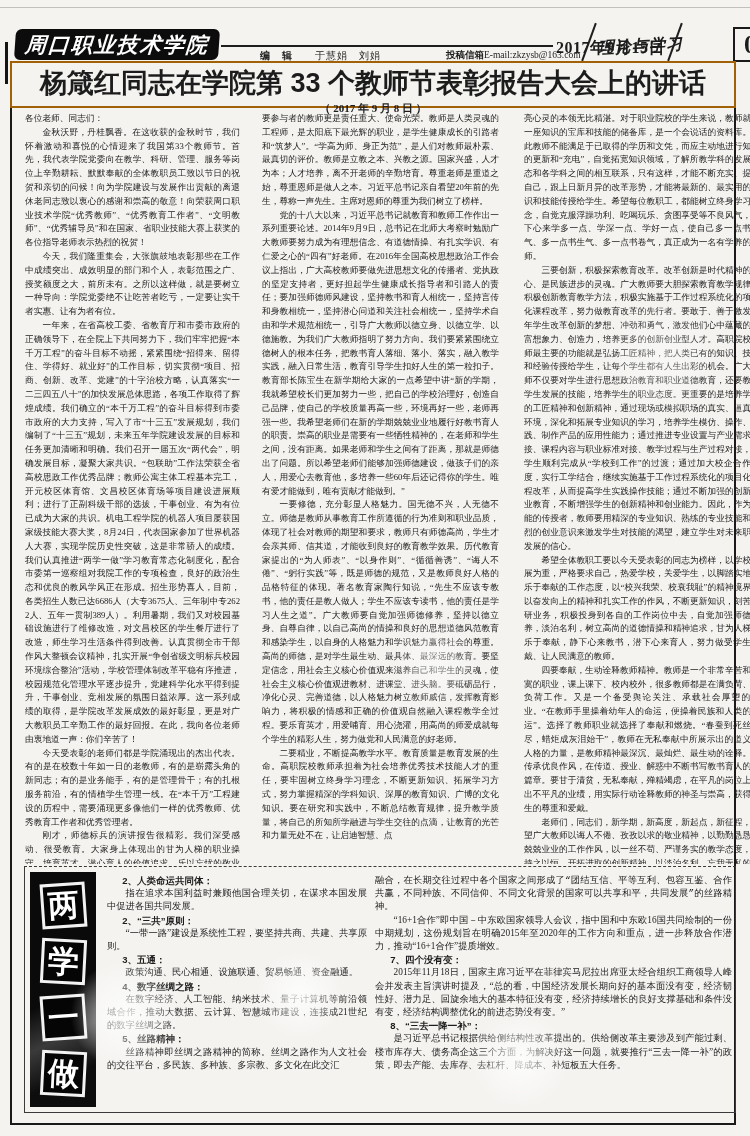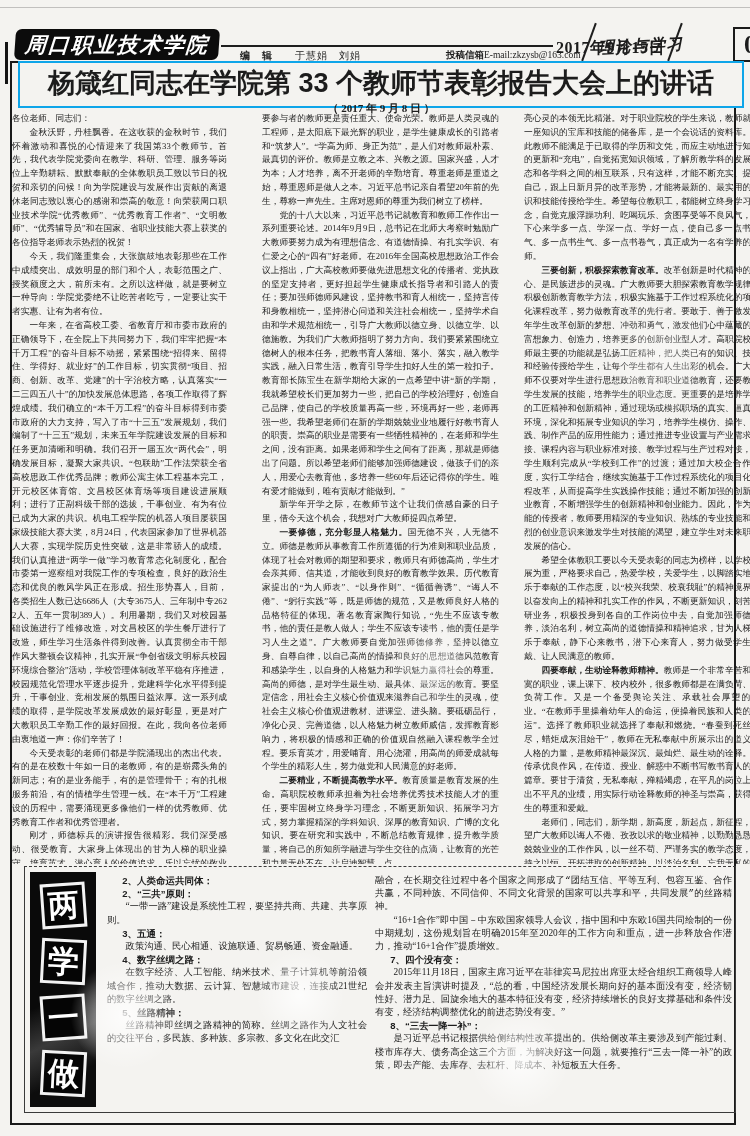--- a/index.html
+++ b/index.html
@@ -6,49 +6,49 @@
   .page{position:relative;width:750px;height:1136px;margin:0 auto;background:#f4f3f0;
         font-family:"Liberation Serif","DejaVu Serif",serif;color:#1c1c1c;overflow:hidden;}
   .top-edge{position:absolute;left:0;top:7px;width:750px;height:1px;background:rgba(60,60,60,.28);}
   .left-bar{position:absolute;left:5px;top:42px;width:3px;height:42px;background:#151515;}
 
   
   .masthead{position:absolute;left:15px;top:29px;width:204px;height:31px;background:#0c0c0c;
             border-radius:6px;display:flex;align-items:center;justify-content:center;transform:skewX(-4deg);}
   .masthead span{color:#fff;font-size:21px;font-weight:bold;font-style:italic;letter-spacing:2px;}
   .hdr-rule{position:absolute;left:221px;top:45px;width:332px;height:2px;background:#1e1e1e;}
-  .editors{position:absolute;left:240px;top:49px;font-size:10px;letter-spacing:1px;white-space:nowrap;}
+  .editors{position:absolute;left:260px;top:49px;font-size:10px;letter-spacing:1px;white-space:nowrap;}
   .editors .lbl{margin-right:22px;font-weight:bold;}
   .mailbox{position:absolute;left:446px;top:49px;font-size:9.5px;white-space:nowrap;}
   .mailbox .lbl{font-weight:bold;}
   .date{position:absolute;left:556px;top:38px;font-size:16px;font-weight:bold;letter-spacing:.5px;}
   .slash{position:absolute;width:2px;height:40px;background:#1e1e1e;transform:rotate(20deg);}
   .s1{left:588px;top:22px;} .s2{left:674px;top:22px;}
   .section-label{position:absolute;left:598px;top:36px;font-size:16px;font-weight:bold;font-style:italic;
                  transform:rotate(-3deg);letter-spacing:1px;white-space:nowrap;}
   .pagenum-box{position:absolute;left:692px;top:27px;width:47px;height:35px;border:2px solid #1a1a1a;
                display:flex;align-items:center;justify-content:center;font-size:25px;font-weight:bold;box-sizing:border-box;margin-left:41px;}
 
   
   .main-frame{position:absolute;left:10px;top:61px;width:726px;height:1064px;border:2px solid #1a1a1a;box-sizing:border-box;}
-  .headline-wrap{position:absolute;left:10px;top:61px;width:726px;height:47px;border:2px solid #0ea5e9;
-                 box-sizing:border-box;text-align:center;background:#f4f3f0;margin-left:8px;}
+  .headline-wrap{position:absolute;left:10px;top:61px;width:726px;height:47px;border:2px solid #a16207;
+                 box-sizing:border-box;text-align:center;background:#f4f3f0;}
   .headline{margin:2px 0 0;font-size:27px;font-weight:900;
             font-family:"Liberation Sans","DejaVu Sans",sans-serif;letter-spacing:0;}
   .headline-sub{font-size:11px;font-weight:bold;margin-top:0;}
 
   
   .col{position:absolute;top:112px;height:752px;overflow:hidden;font-size:8.7px;line-height:13.8px;
        text-align:justify;word-break:break-all;}
-  .col1{left:12px;width:215px;}
+  .col1{left:25px;width:215px;}
   .col2{left:250px;width:237px;margin-left:12px;}
   .col3{left:524px;width:236px;}
   .para{margin:0;text-indent:2em;}
   .para.ni{text-indent:0;}
-  .rh{font-family:"Liberation Sans","DejaVu Sans",sans-serif;font-weight:bold;}
+  .rh{font-family:"Liberation Sans","DejaVu Sans",sans-serif;font-weight:normal;}
 
   
   .gloss-box{position:absolute;left:24px;top:866px;width:712px;height:247px;border:1px solid #3a3a3a;
              border-top:1px dashed #3a3a3a;box-sizing:border-box;}
   .banner{position:absolute;left:5px;top:5px;width:66px;height:235px;
           background:linear-gradient(155deg,#0a0a0a 52%,#3a3a3a 68%,#0d0d0d 84%);
           display:flex;flex-direction:column;align-items:center;justify-content:space-around;
           padding:5px 0;box-sizing:border-box;}
   .banner-char{width:45px;height:45px;border:3px solid #f2f2f2;background:#050505;color:#fff;
                display:flex;align-items:center;justify-content:center;font-size:31px;font-weight:bold;
@@ -107,41 +107,41 @@
       <p class="para ni">各位老师、同志们：</p>
       <p class="para">金秋沃野，丹桂飘香。在这收获的金秋时节，我们怀着激动和喜悦的心情迎来了我国第33个教师节。首先，我代表学院党委向在教学、科研、管理、服务等岗位上辛勤耕耘、默默奉献的全体教职员工致以节日的祝贺和亲切的问候！向为学院建设与发展作出贡献的离退休老同志致以衷心的感谢和崇高的敬意！向荣获周口职业技术学院“优秀教师”、“优秀教育工作者”、“文明教师”、“优秀辅导员”和在国家、省职业技能大赛上获奖的各位指导老师表示热烈的祝贺！</p>
       <p class="para">今天，我们隆重集会，大张旗鼓地表彰那些在工作中成绩突出、成效明显的部门和个人，表彰范围之广、授奖额度之大，前所未有。之所以这样做，就是要树立一种导向：学院党委绝不让吃苦者吃亏，一定要让实干者实惠、让有为者有位。</p>
       <p class="para">一年来，在省高校工委、省教育厅和市委市政府的正确领导下，在全院上下共同努力下，我们牢牢把握“本千万工程”的奋斗目标不动摇，紧紧围绕“招得来、留得住、学得好、就业好”的工作目标，切实贯彻“项目、招商、创新、改革、党建”的十字治校方略，认真落实“一二三四五八十”的加快发展总体思路，各项工作取得了辉煌成绩。我们确立的“本千万工程”的奋斗目标得到市委市政府的大力支持，写入了市“十三五”发展规划，我们编制了“十三五”规划，未来五年学院建设发展的目标和任务更加清晰和明确。我们召开一届五次“两代会”，明确发展目标，凝聚大家共识。“包联助”工作法荣获全省高校思政工作优秀品牌；教师公寓主体工程基本完工，开元校区体育馆、文昌校区体育场等项目建设进展顺利；进行了正副科级干部的选拔，干事创业、有为有位已成为大家的共识。机电工程学院的机器人项目屡获国家级技能大赛大奖，8月24日，代表国家参加了世界机器人大赛，实现学院历史性突破，这是非常骄人的成绩。我们认真推进“两学一做”学习教育常态化制度化，配合市委第一巡察组对我院工作的专项检查，良好的政治生态和优良的教风学风正在形成。招生形势喜人，目前，各类招生人数已达6686人（大专3675人、三年制中专2622人、五年一贯制389人）。利用暑期，我们又对校园基础设施进行了维修改造，对文昌校区的学生餐厅进行了改造，师生学习生活条件得到改善。认真贯彻全市干部作风大整顿会议精神，扎实开展“争创省级文明标兵校园环境综合整治”活动，学校管理体制改革平稳有序推进，校园规范化管理水平逐步提升，党建科学化水平得到提升，干事创业、竞相发展的氛围日益浓厚。这一系列成绩的取得，是学院改革发展成效的最好彰显，更是对广大教职员工辛勤工作的最好回报。在此，我向各位老师由衷地道一声：你们辛苦了！</p>
       <p class="para">今天受表彰的老师们都是学院涌现出的杰出代表。有的是在校数十年如一日的老教师，有的是崭露头角的新同志；有的是业务能手，有的是管理骨干；有的扎根服务前沿，有的情植学生管理一线。在“本千万”工程建设的历程中，需要涌现更多像他们一样的优秀教师、优秀教育工作者和优秀管理者。</p>
       <p class="para">刚才，师德标兵的演讲报告很精彩。我们深受感动、很受教育。大家身上体现出的甘为人梯的职业操守、培育英才、潜心育人的价值追求、乐以忘忧的敬业情怀，值得全院认真学习。在圆梦的进程中，正是有了你们这样一大批好老师，才有了学生的健康成长、学院的蓬勃发展！</p>
     </div>
   <div class="col col2">
       <p class="para ni">要参与者的教师更是责任重大、使命光荣。教师是人类灵魂的工程师，是太阳底下最光辉的职业，是学生健康成长的引路者和“筑梦人”。“学高为师、身正为范”，是人们对教师最朴素、最真切的评价。教师是立教之本、兴教之源。国家兴盛，人才为本；人才培养，离不开老师的辛勤培育。尊重老师是重道之始，尊重恩师是做人之本。习近平总书记亲自看望20年前的先生，尊称一声先生。主席对恩师的尊重为我们树立了榜样。</p>
       <p class="para">党的十八大以来，习近平总书记就教育和教师工作作出一系列重要论述。2014年9月9日，总书记在北师大考察时勉励广大教师要努力成为有理想信念、有道德情操、有扎实学识、有仁爱之心的“四有”好老师。在2016年全国高校思想政治工作会议上指出，广大高校教师要做先进思想文化的传播者、党执政的坚定支持者，更好担起学生健康成长指导者和引路人的责任；要加强师德师风建设，坚持教书和育人相统一，坚持言传和身教相统一，坚持潜心问道和关注社会相统一，坚持学术自由和学术规范相统一，引导广大教师以德立身、以德立学、以德施教。为我们广大教师指明了努力方向。我们要紧紧围绕立德树人的根本任务，把教书育人落细、落小、落实，融入教学实践，融入日常生活，教育引导学生扣好人生的第一粒扣子。教育部长陈宝生在新学期给大家的一点希望中讲“新的学期，我就希望校长们更加努力一些，把自己的学校治理好，创造自己品牌，使自己的学校质量再高一些，环境再好一些，老师再强一些。我希望老师们在新的学期兢兢业业地履行好教书育人的职责。崇高的职业是需要有一些牺牲精神的，在老师和学生之间，没有距离。如果老师和学生之间有了距离，那就是师德出了问题。所以希望老师们能够加强师德建设，做孩子们的亲人，用爱心去教育他，多培养一些60年后还记得你的学生。唯有爱才能做到，唯有贡献才能做到。”</p>
-      <p class="para">新学年开学之际，在教师节这个让我们倍感自豪的日子里，借今天这个机会，我想对广大教师提四点希望。</p>
       <p class="para"><b class="rh">一要修德，充分彰显人格魅力。</b>国无德不兴，人无德不立。师德是教师从事教育工作所遵循的行为准则和职业品质，体现了社会对教师的期望和要求，教师只有师德高尚，学生才会亲其师、信其道，才能收到良好的教育教学效果。历代教育家提出的“为人师表”、“以身作则”、“循循善诱”、“诲人不倦”、“躬行实践”等，既是师德的规范，又是教师良好人格的品格特征的体现。著名教育家陶行知说，“先生不应该专教书，他的责任是教人做人；学生不应该专读书，他的责任是学习人生之道”。广大教师要自觉加强师德修养，坚持以德立身、自尊自律，以自己高尚的情操和良好的思想道德风范教育和感染学生，以自身的人格魅力和学识魅力赢得社会的尊重。高尚的师德，是对学生最生动、最具体、最深远的教育。要坚定信念，用社会主义核心价值观来滋养自己和学生的灵魂，使社会主义核心价值观进教材、进课堂、进头脑。要砥砺品行，净化心灵、完善道德，以人格魅力树立教师威信，发挥教育影响力，将积极的情感和正确的价值观自然融入课程教学全过程。要乐育英才，用爱哺育、用心浇灌，用高尚的师爱成就每个学生的精彩人生，努力做党和人民满意的好老师。</p>
       <p class="para"><b class="rh">二要精业，不断提高教学水平。</b>教育质量是教育发展的生命。高职院校教师承担着为社会培养优秀技术技能人才的重任，要牢固树立终身学习理念，不断更新知识、拓展学习方式，努力掌握精深的学科知识、深厚的教育知识、广博的文化知识。要在研究和实践中，不断总结教育规律，提升教学质量，将自己的所知所学融进与学生交往的点滴，让教育的光芒和力量无处不在，让启迪智慧、点</p>
     </div>
   <div class="col col3">
       <p class="para ni">亮心灵的本领无比精湛。对于职业院校的学生来说，教师就是一座知识的宝库和技能的储备库，是一个会说话的资料库。因此教师不能满足于已取得的学历和文凭，而应主动地进行知识的更新和“充电”，自觉拓宽知识领域，了解所教学科的发展动态和各学科之间的相互联系，只有这样，才能不断充实、提高自己，跟上日新月异的改革形势，才能将最新的、最实用的知识和技能传授给学生。希望每位教职工，都能树立终身学习理念，自觉克服浮躁功利、吃喝玩乐、贪图享受等不良风气，静下心来学多一点、学深一点、学好一点，使自己多一点书香气、多一点书生气、多一点书卷气，真正成为一名有学养的教师。</p>
       <p class="para"><b class="rh">三要创新，积极探索教育改革。</b>改革创新是时代精神的核心、是民族进步的灵魂。广大教师要大胆探索教育教学规律，积极创新教育教学方法，积极实施基于工作过程系统化的项目化课程改革，努力做教育改革的先行者。要敢于、善于激发青年学生改革创新的梦想、冲劲和勇气，激发他们心中蕴藏的丰富想象力、创造力，培养更多的创新创业型人才。高职院校教师最主要的功能就是弘扬工匠精神，把人类已有的知识、技能和经验传授给学生，让每个学生都有人生出彩的机会。广大教师不仅要对学生进行思想政治教育和职业道德教育，还要教会学生发展的技能，培养学生的职业态度。更重要的是培养学生的工匠精神和创新精神，通过现场或模拟职场的真实、逼真的环境，深化和拓展专业知识的学习，培养学生模仿、操作、实践、制作产品的应用性能力；通过推进专业设置与产业需求对接、课程内容与职业标准对接、教学过程与生产过程对接，使学生顺利完成从“学校到工作”的过渡；通过加大校企合作力度，实行工学结合，继续实施基于工作过程系统化的项目化课程改革，从而提高学生实践操作技能；通过不断加强的创新创业教育，不断增强学生的创新精神和创业能力。因此，作为技能的传授者，教师要用精深的专业知识、熟练的专业技能和强烈的创业意识来激发学生对技能的渴望，建立学生对未来职业发展的信心。</p>
       <p class="para">希望全体教职工要以今天受表彰的同志为榜样，以学校发展为重，严格要求自己，热爱学校，关爱学生，以脚踏实地、乐于奉献的工作态度，以“校兴我荣、校衰我耻”的精神境界，以奋发向上的精神和扎实工作的作风，不断更新知识，刻苦钻研业务，积极投身到各自的工作岗位中去，自觉加强师德修养，淡泊名利，树立高尚的道德情操和精神追求，甘为人梯，乐于奉献，静下心来教书，潜下心来育人，努力做受学生爱戴、让人民满意的教师。</p>
       <p class="para"><b class="rh">四要奉献，生动诠释教师精神。</b>教师是一个非常辛苦和寂寞的职业，课上课下、校内校外，很多教师都是在满负荷、超负荷工作。又是一个备受舆论关注、承载社会厚望的职业。“在教师手里操着幼年人的命运，便操着民族和人类的命运”。选择了教师职业就选择了奉献和燃烧。“春蚕到死丝方尽，蜡炬成灰泪始干”，教师在无私奉献中所展示出的道义和人格的力量，是教师精神最深沉、最灿烂、最生动的诠释。要传承优良作风，在传道、授业、解惑中不断书写教书育人的新篇章。要甘于清贫，无私奉献，殚精竭虑，在平凡的岗位上做出不平凡的业绩，用实际行动诠释教师的神圣与崇高，获得学生的尊重和爱戴。</p>
       <p class="para">老师们，同志们，新学期，新高度，新起点，新征程，希望广大教师以诲人不倦、孜孜以求的敬业精神，以勤勤恳恳、兢兢业业的工作作风，以一丝不苟、严谨务实的教学态度，以持之以恒、开拓进取的创新精神，以淡泊名利、忘我无私的奉献精神，人人争先，个个奉献，全情教书，全程育人，为实现“本千万工程”的奋斗目标，为周口跨越快速发展做出新的更大的贡献！</p>
     </div>
 
   <div class="gloss-box">
     <div class="banner">
         <div class="banner-char">两</div>
         <div class="banner-char">学</div>
         <div class="banner-char">一</div>
         <div class="banner-char">做</div>
       </div>
     <div class="gcol gleft">
         <p class="g-head">2、人类命运共同体：</p>
+        <p class="g-text">指在追求本国利益时兼顾他国合理关切，在谋求本国发展中促进各国共同发展。</p>
         <p class="g-head">2、“三共”原则：</p>
         <p class="g-text">“一带一路”建设是系统性工程，要坚持共商、共建、共享原则。</p>
         <p class="g-head">3、五通：</p>
         <p class="g-text">政策沟通、民心相通、设施联通、贸易畅通、资金融通。</p>
         <p class="g-head">4、数字丝绸之路：</p>
         <p class="g-text">在数字经济、人工智能、纳米技术、量子计算机等前沿领域合作，推动大数据、云计算、智慧城市建设，连接成21世纪的数字丝绸之路。</p>
         <p class="g-head">5、丝路精神：</p>
         <p class="g-text">丝路精神即丝绸之路精神的简称。丝绸之路作为人文社会的交往平台，多民族、多种族、多宗教、多文化在此交汇</p>
       </div>
     <div class="gcol gright">

